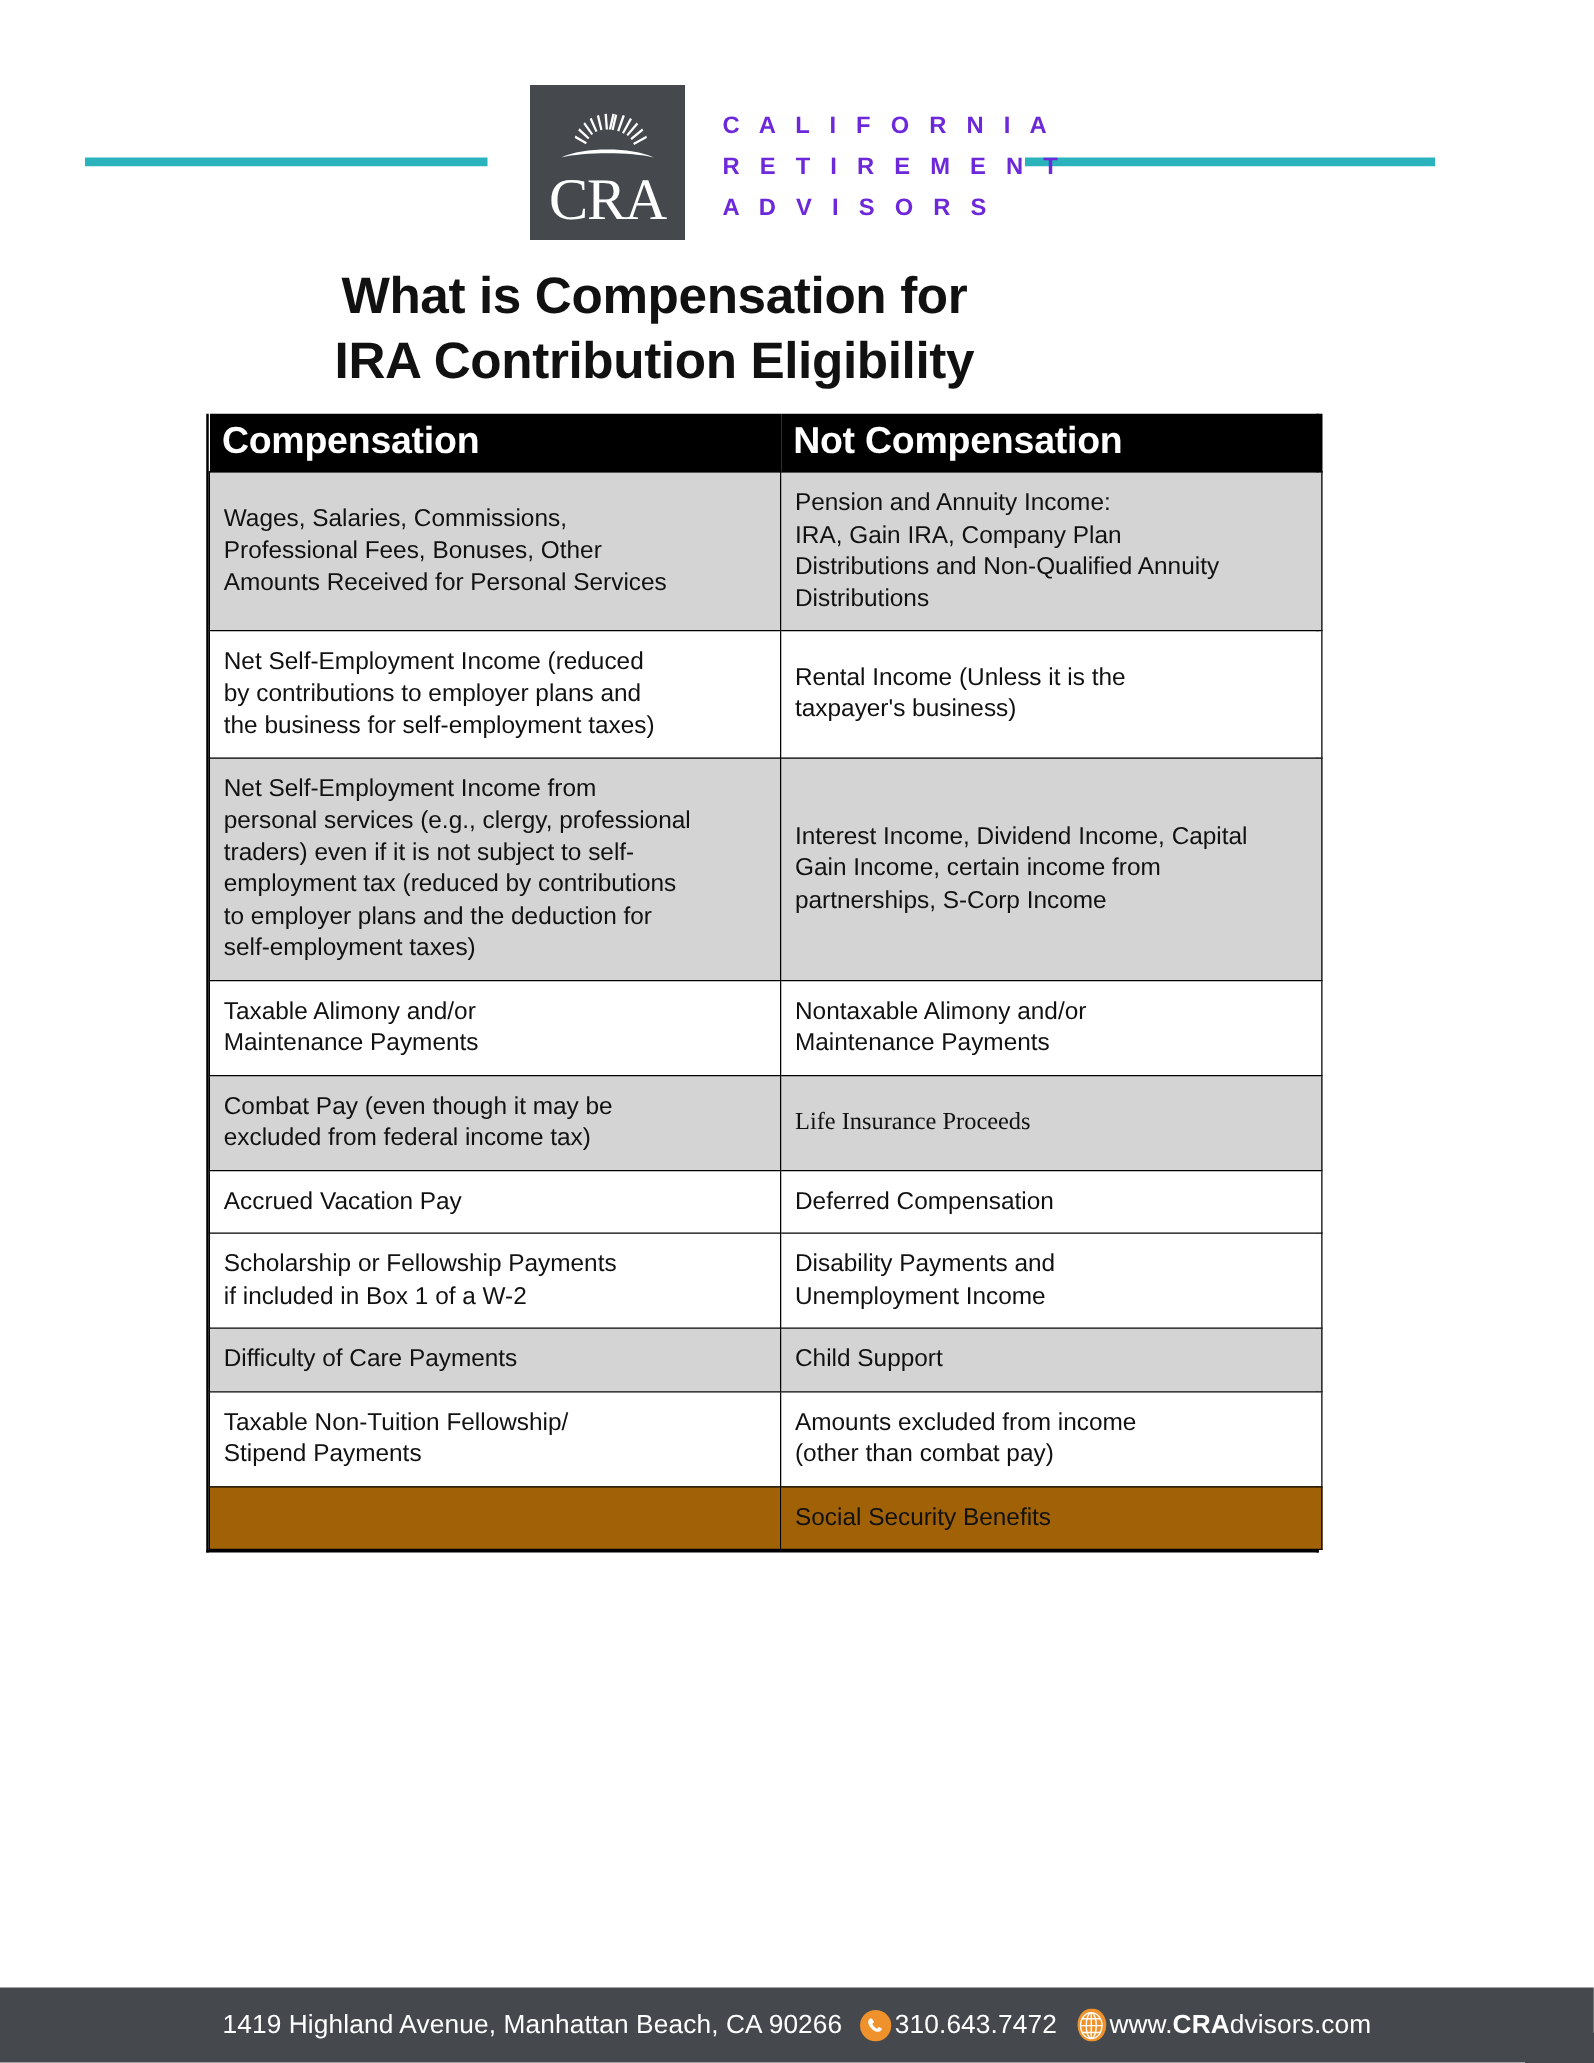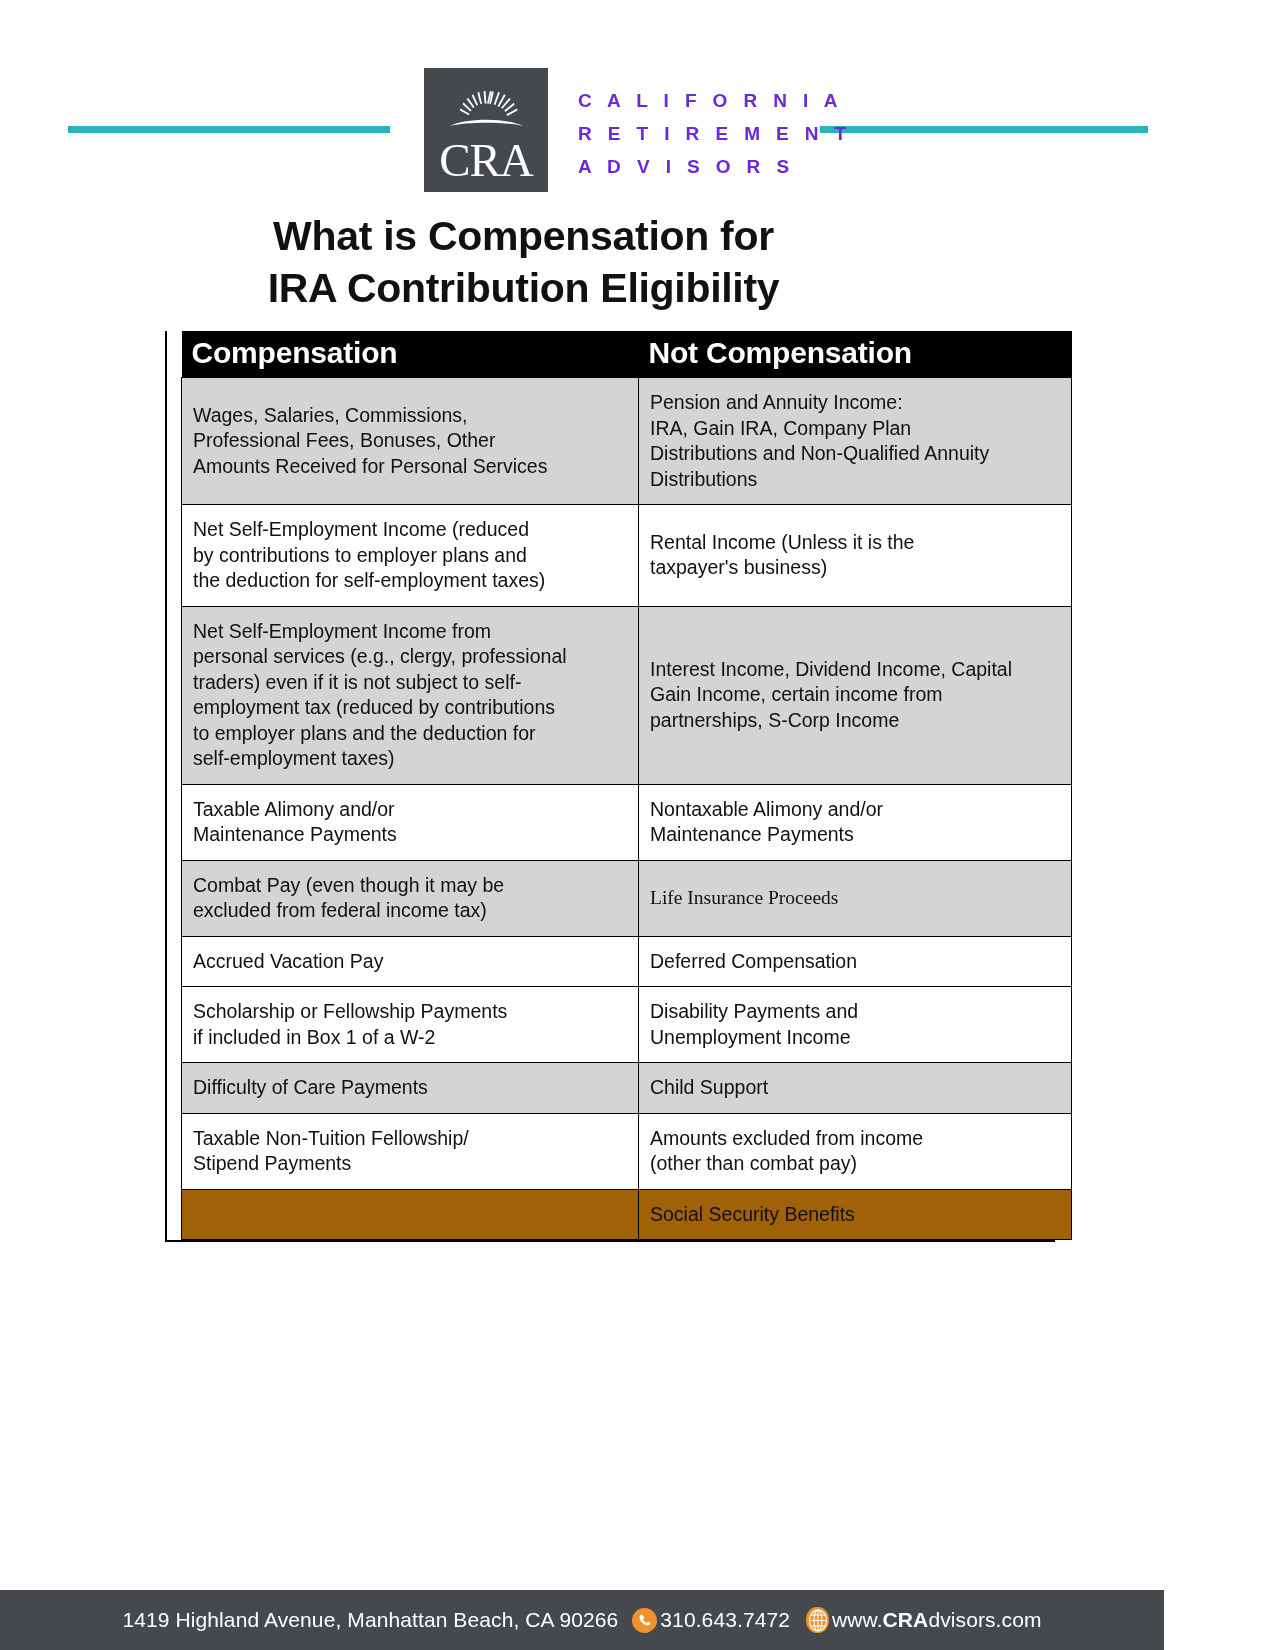--- a/index.html
+++ b/index.html
@@ -92,21 +92,20 @@
 
   
   .table-wrap {
     position: absolute;
     left: 165px;
     top: 331px;
     width: 890px;
     border: 2px solid #000000;
     border-top: none;
     box-sizing: border-box;
-    padding-left: 14px;
   }
   table.grid {
     border-collapse: collapse;
     width: 100%;
     table-layout: fixed;
   }
   table.grid th,
   table.grid td {
     vertical-align: middle;
     padding: 12px 11px;
@@ -140,21 +139,21 @@
     font-size: 21px;
   }
 
   .cellline { display: block; }
 
   
   .footer {
     position: absolute;
     left: 0;
     bottom: 0;
-    width: 1164px;
+    width: 1275px;
     height: 60px;
     background: #45494d;
     display: flex;
     align-items: center;
     justify-content: center;
   }
   .footer-inner {
     display: flex;
     align-items: center;
     color: #ffffff;
@@ -253,21 +252,21 @@
             <span class="cellline">Pension and Annuity Income:</span>
             <span class="cellline">IRA, Gain IRA, Company Plan</span>
             <span class="cellline">Distributions and Non-Qualified Annuity</span>
             <span class="cellline">Distributions</span>
           </td>
         </tr>
         <tr class="plain">
           <td>
             <span class="cellline">Net Self-Employment Income (reduced</span>
             <span class="cellline">by contributions to employer plans and</span>
-            <span class="cellline">the deduction for self-employment taxes)</span>
+            <span class="cellline">the business for self-employment taxes)</span>
           </td>
           <td>
             <span class="cellline">Rental Income (Unless it is the</span>
             <span class="cellline">taxpayer's business)</span>
           </td>
         </tr>
         <tr class="shaded">
           <td>
             <span class="cellline">Net Self-Employment Income from</span>
             <span class="cellline">personal services (e.g., clergy, professional</span>

